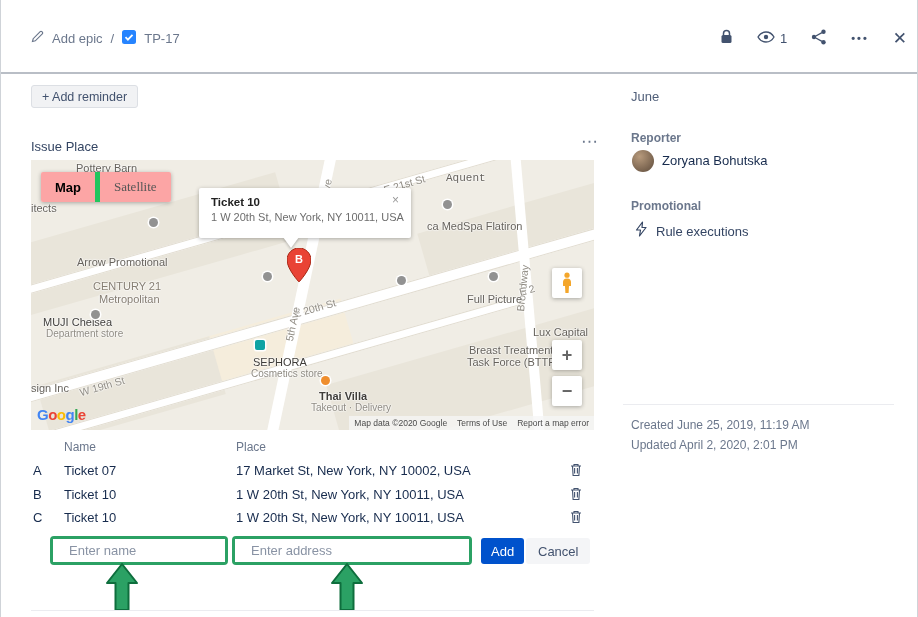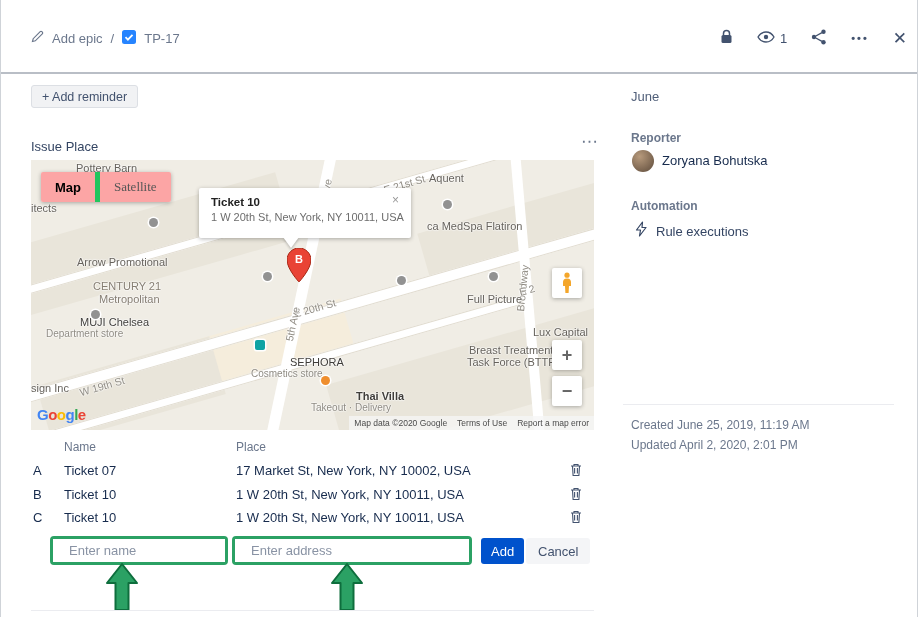--- a/index.html
+++ b/index.html
@@ -30,21 +30,21 @@
 
   
   .map { position:absolute; left:30px; top:160px; width:563px; height:270px;
          background:#f0ede5; overflow:hidden; }
   .block { position:absolute; background:#e9e5da; }
   .block.pink { background:#f5eddc; }
   .road { position:absolute; background:#ffffff; border-top:1px solid #e2ddd1; border-bottom:1px solid #e2ddd1; }
   .mlabel { position:absolute; font-size:11px; color:#66625c; white-space:nowrap;
             text-shadow:0 0 2px #fff,0 0 2px #fff,0 0 2px #fff; }
   .mlabel.street { color:#918d85; font-size:10.5px; }
-  .mlabel.dark { color:#3f3d3a;margin-left:37px; }
+  .mlabel.dark { color:#3f3d3a; }
   .mlabel.sub { font-size:10px; color:#8f8b83; }
   .mlabel.area { color:#857d72; }
   .pin { position:absolute; width:9px; height:9px; border-radius:50%; background:#929292;
          box-shadow:0 0 0 1.5px #fff; cursor:pointer; }
   .pin.teal { background:#0fa3a3; border-radius:2px; width:10px; height:10px; }
   .pin.orange { background:#ef8e2e; }
   .marker-b { position:absolute; left:256px; top:88px; width:24px; height:34px; cursor:pointer; }
   .marker-b span { position:absolute; left:0; top:5px; width:24px; text-align:center;
                    color:#fff; font-size:11px; font-weight:bold; }
   .infowin { position:absolute; left:168px; top:28px; width:212px; height:50px; background:#fff;
@@ -185,21 +185,21 @@
     <div class="mlabel street" style="left:352px;top:18px;transform:rotate(-16deg);">E 21st St</div>
     <div class="mlabel street" style="left:276px;top:30px;transform:rotate(-78deg);">5th Ave</div>
     <div class="mlabel street" style="left:262px;top:142px;transform:rotate(-16deg);">E 20th St</div>
     <div class="mlabel street" style="left:244px;top:158px;transform:rotate(-78deg);">5th Ave</div>
     <div class="mlabel street" style="left:468px;top:122px;transform:rotate(-84deg);">Broadway</div>
     <div class="mlabel street" style="left:48px;top:220px;transform:rotate(-16deg);">W 19th St</div>
     <div class="mlabel street" style="left:488px;top:124px;transform:rotate(-16deg);">E 2</div>
 
     <div class="mlabel" style="left:45px;top:2px;">Pottery Barn</div>
     <div class="mlabel" style="left:0px;top:42px;">itects</div>
-    <div class="mlabel" style="left:398px;top:12px;">Aquent</div>
+    <div class="mlabel" style="left:415px;top:12px;font-family:Liberation Mono, monospace;">Aquent</div>
     <div class="mlabel" style="left:396px;top:60px;">ca MedSpa Flatiron</div>
     <div class="mlabel" style="left:46px;top:96px;">Arrow Promotional</div>
     <div class="mlabel area" style="left:62px;top:120px;">CENTURY 21</div>
     <div class="mlabel area" style="left:68px;top:133px;">Metropolitan</div>
     <div class="mlabel" style="left:436px;top:133px;">Full Picture</div>
     <div class="mlabel dark" style="left:12px;top:156px;">MUJI Chelsea</div>
     <div class="mlabel sub" style="left:15px;top:168px;">Department store</div>
     <div class="mlabel" style="left:502px;top:166px;">Lux Capital</div>
     <div class="mlabel dark" style="left:222px;top:196px;">SEPHORA</div>
     <div class="mlabel sub" style="left:220px;top:208px;">Cosmetics store</div>
@@ -314,21 +314,21 @@
   </svg>
 
   <div class="left-divider"></div>
 
   <div class="r-none">June</div>
 
   <div class="r-label" style="top:131px;">Reporter</div>
   <div class="r-avatar"></div>
   <div class="r-reporter-name">Zoryana Bohutska</div>
 
-  <div class="r-label" style="top:199px;">Automation</div>
+  <div class="r-label" style="top:199px;">Promotional</div>
   <span class="r-bolt">
     <svg width="13" height="16" viewBox="0 0 13 16">
         <path d="M7.5 1L1.5 9h4l-1 6 6.5-8.5H7z" fill="none" stroke="#344563" stroke-width="1.2" stroke-linejoin="round"></path>
       </svg>
   </span>
   <div class="r-rule">Rule executions</div>
 
   <div class="r-divider"></div>
   <div class="r-meta" style="top:418px;">Created June 25, 2019, 11:19 AM</div>
   <div class="r-meta" style="top:438px;">Updated April 2, 2020, 2:01 PM</div>

